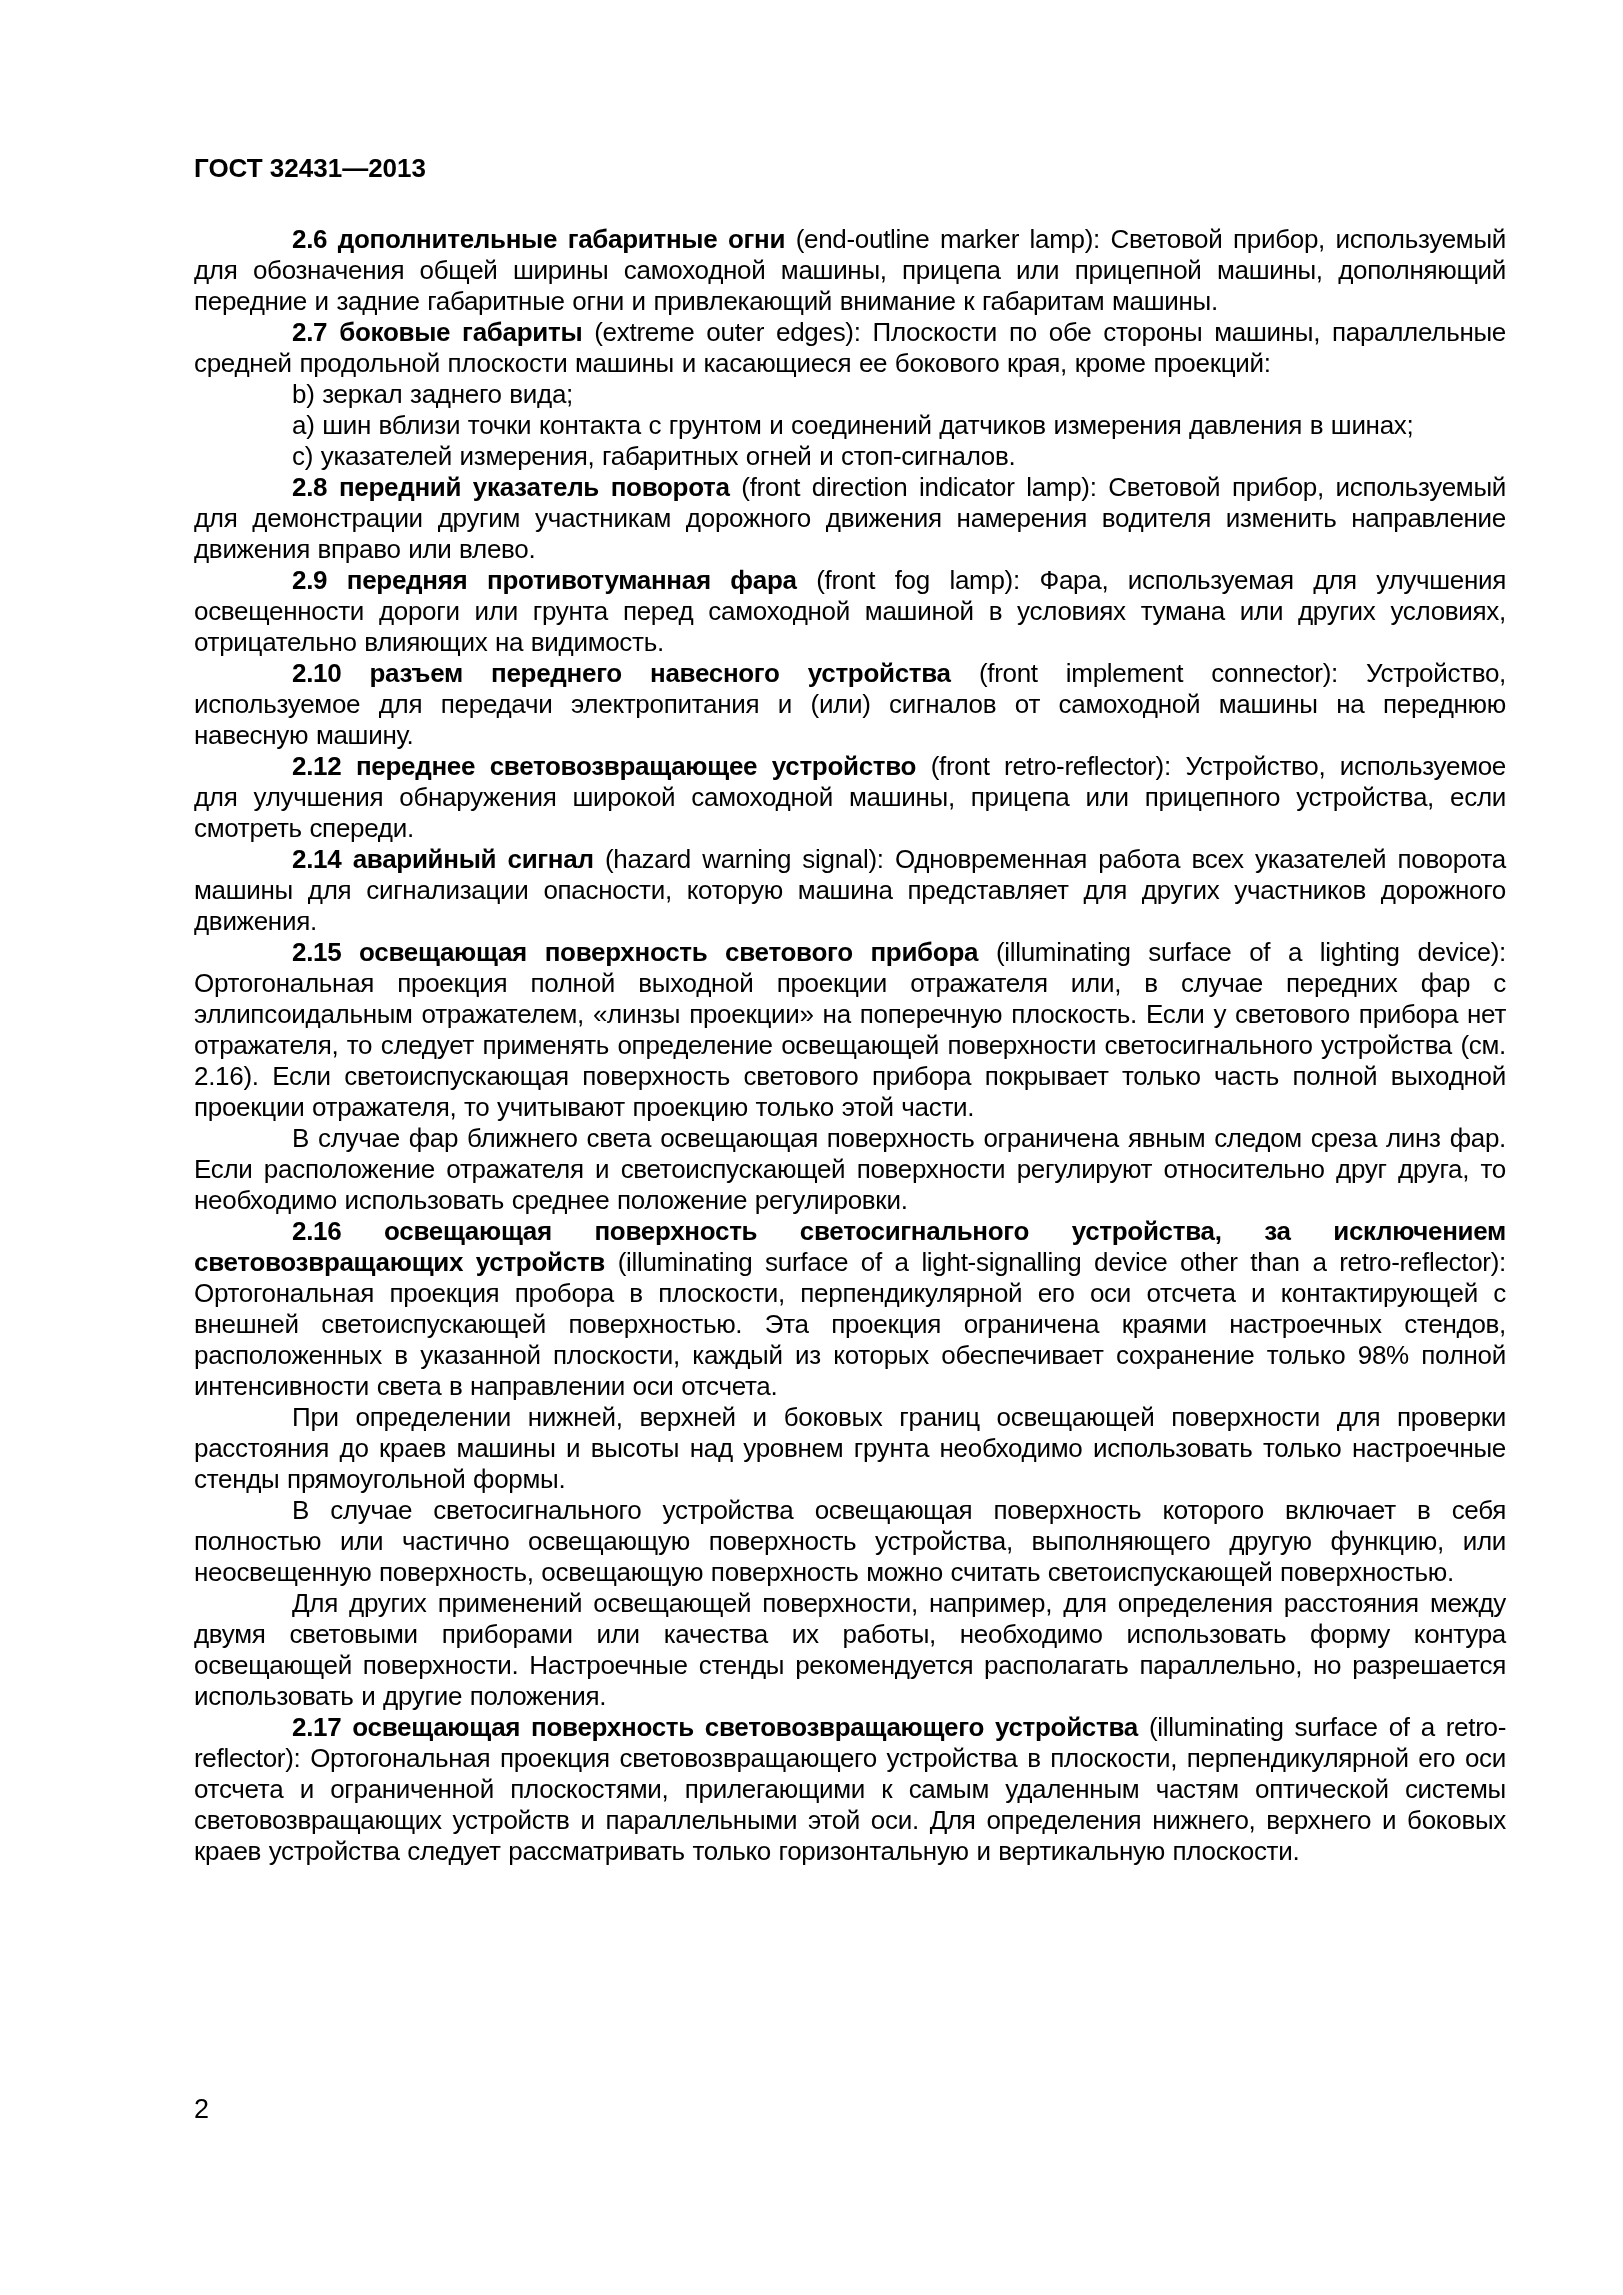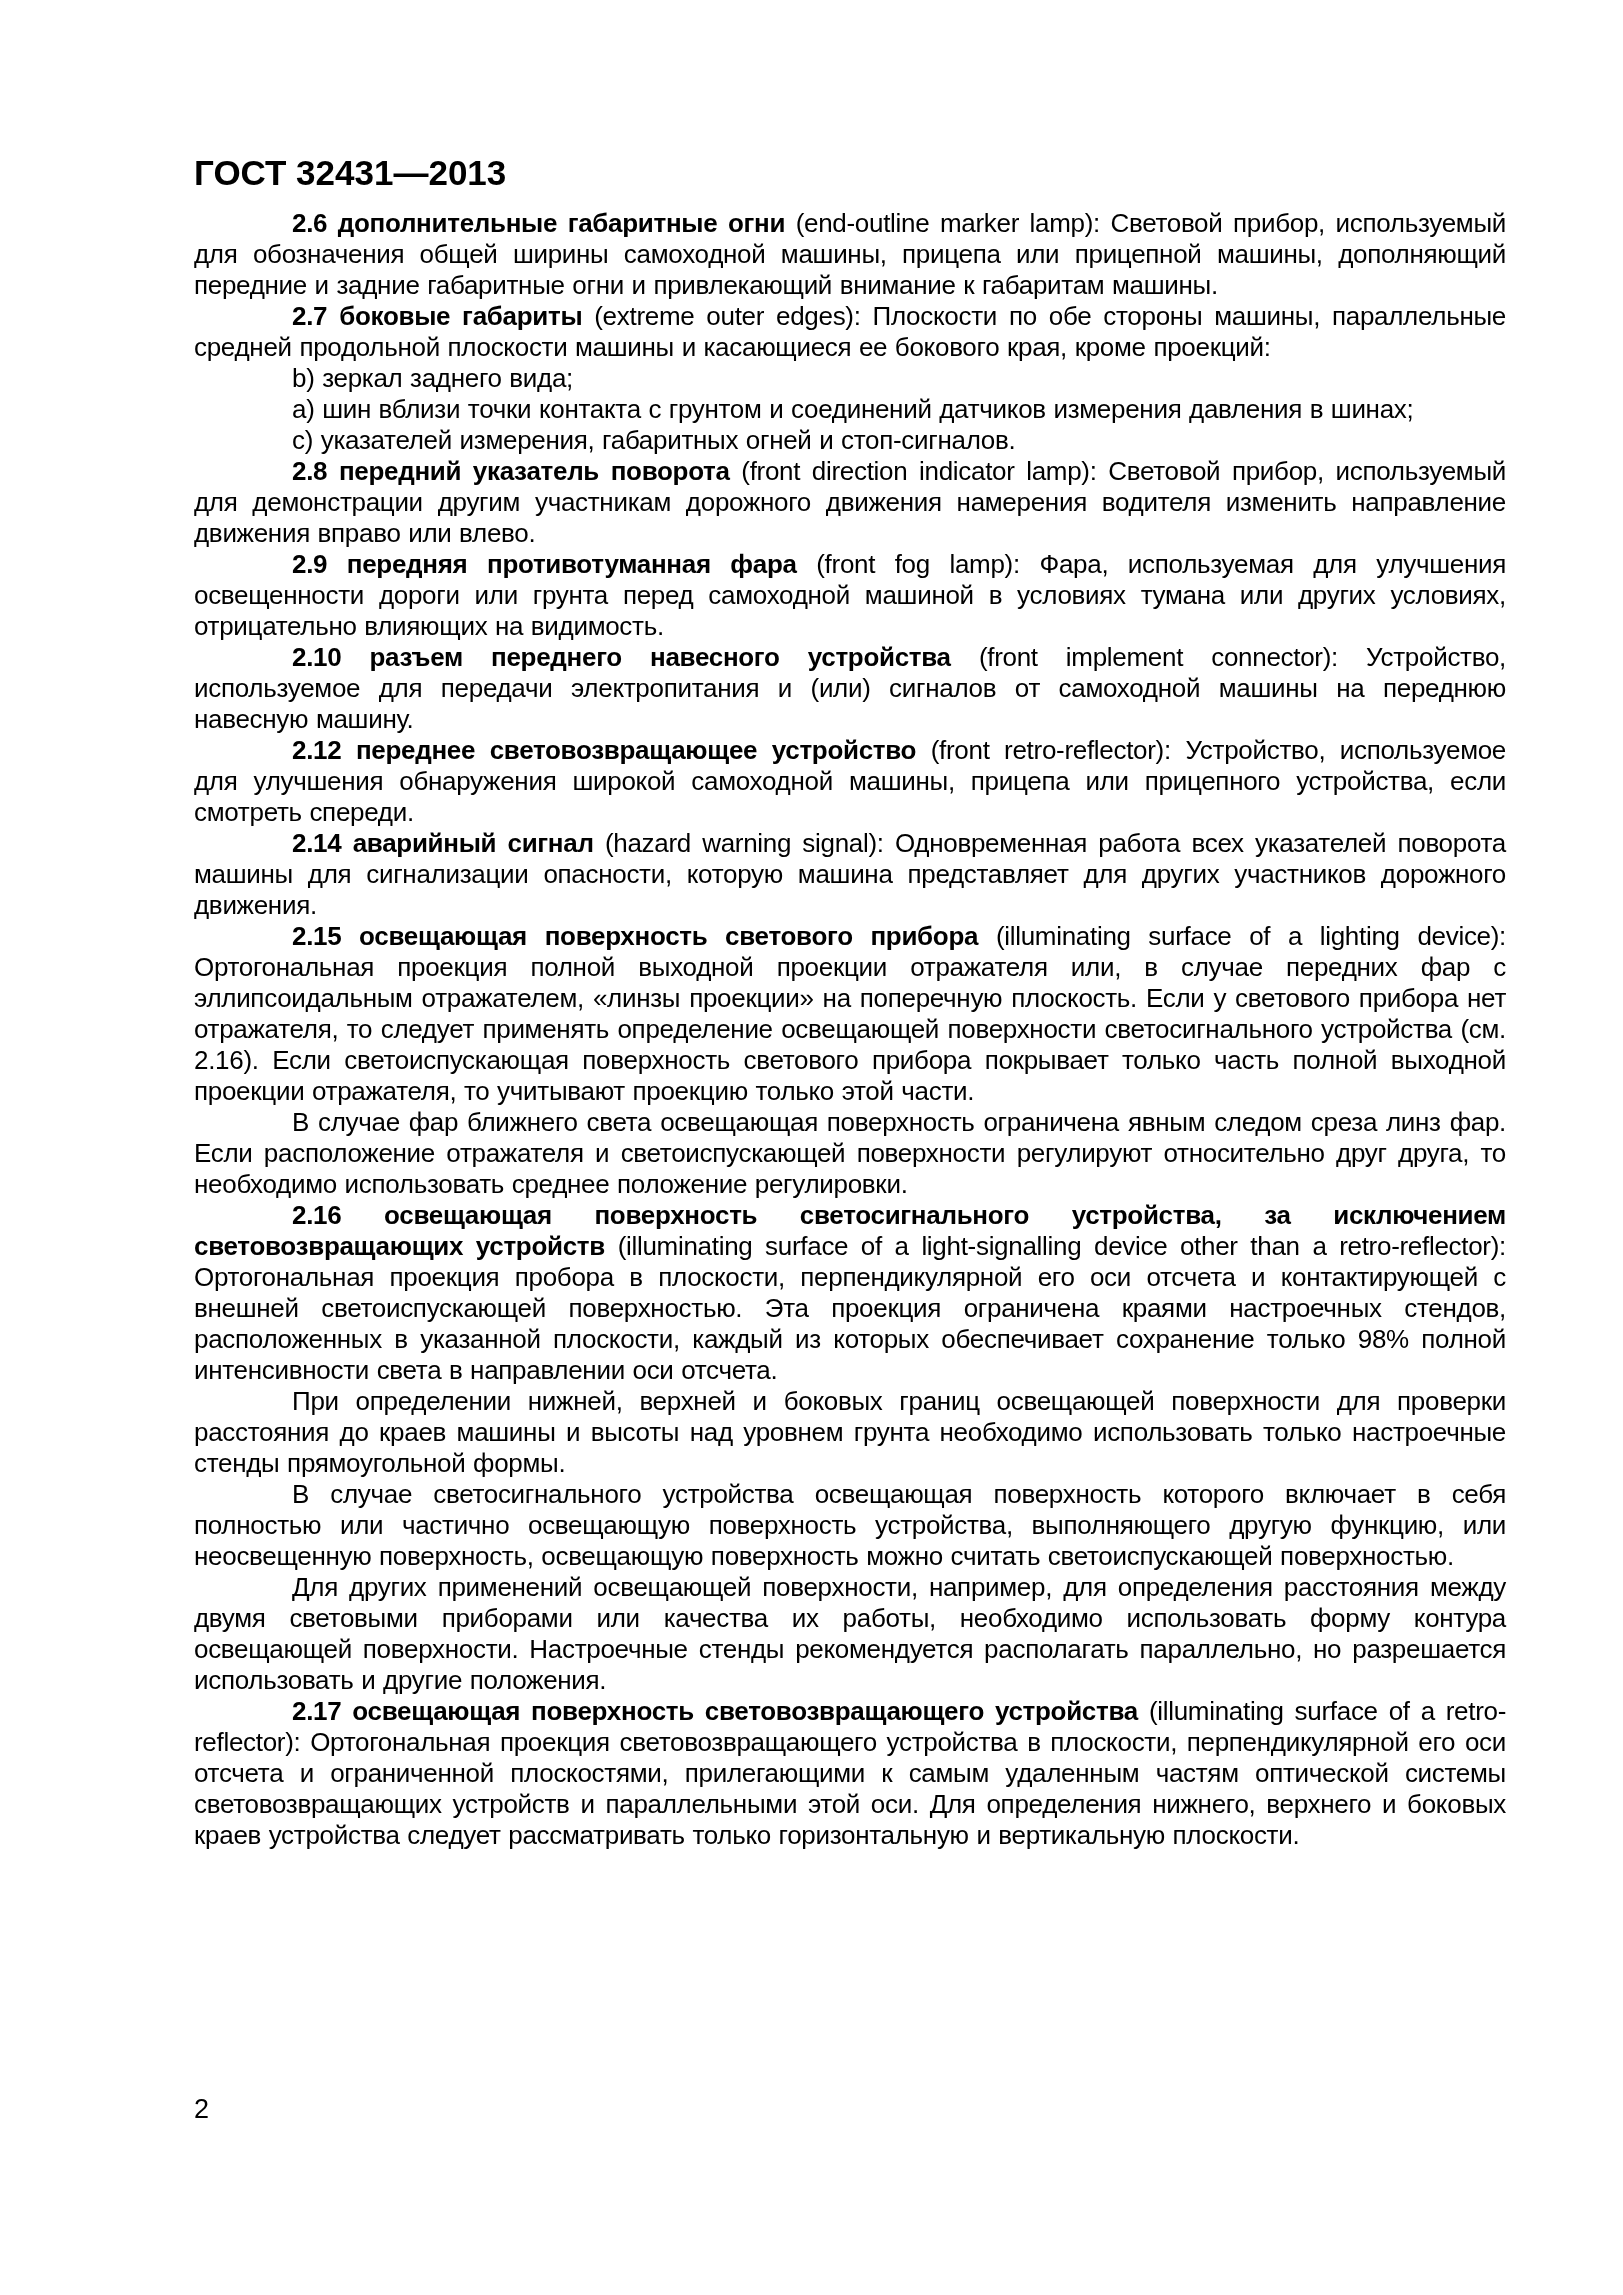--- a/index.html
+++ b/index.html
@@ -13,29 +13,29 @@
     height: 2295px;
     background: #ffffff;
     color: #000000;
     font-family: "Liberation Sans", "DejaVu Sans", sans-serif;
     overflow: hidden;
   }
   .doc-header {
     position: absolute;
     left: 194px;
     top: 153px;
-    font-size: 35px;
+    font-size: 26px;
     font-weight: bold;
     letter-spacing: 0px;
     white-space: nowrap;
   }
   .content {
     position: absolute;
     left: 194px;
-    top: 208px;
+    top: 224px;
     width: 1312px;
   }
   p.para {
     margin: 0;
     padding: 0;
     font-size: 26px;
     line-height: 31px;
     letter-spacing: -0.3px;
     text-align: justify;
     text-indent: 98px;

